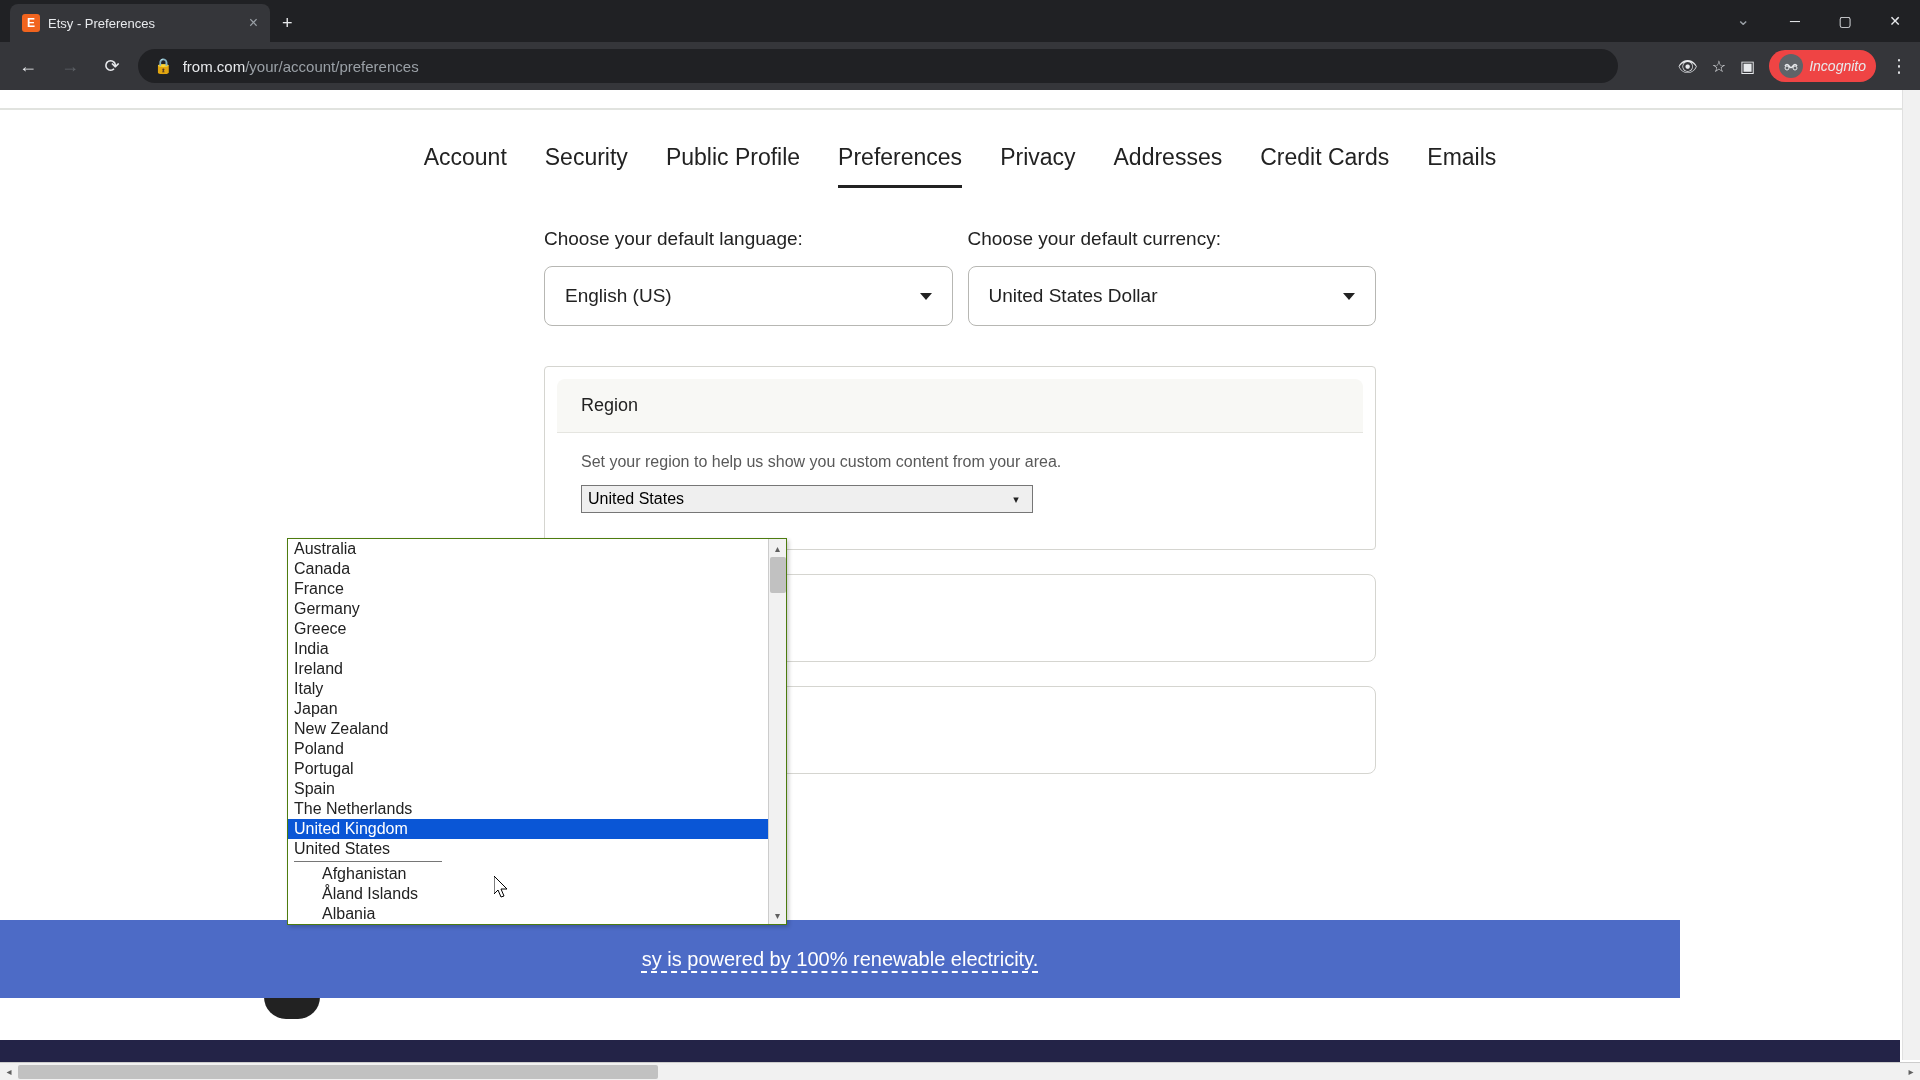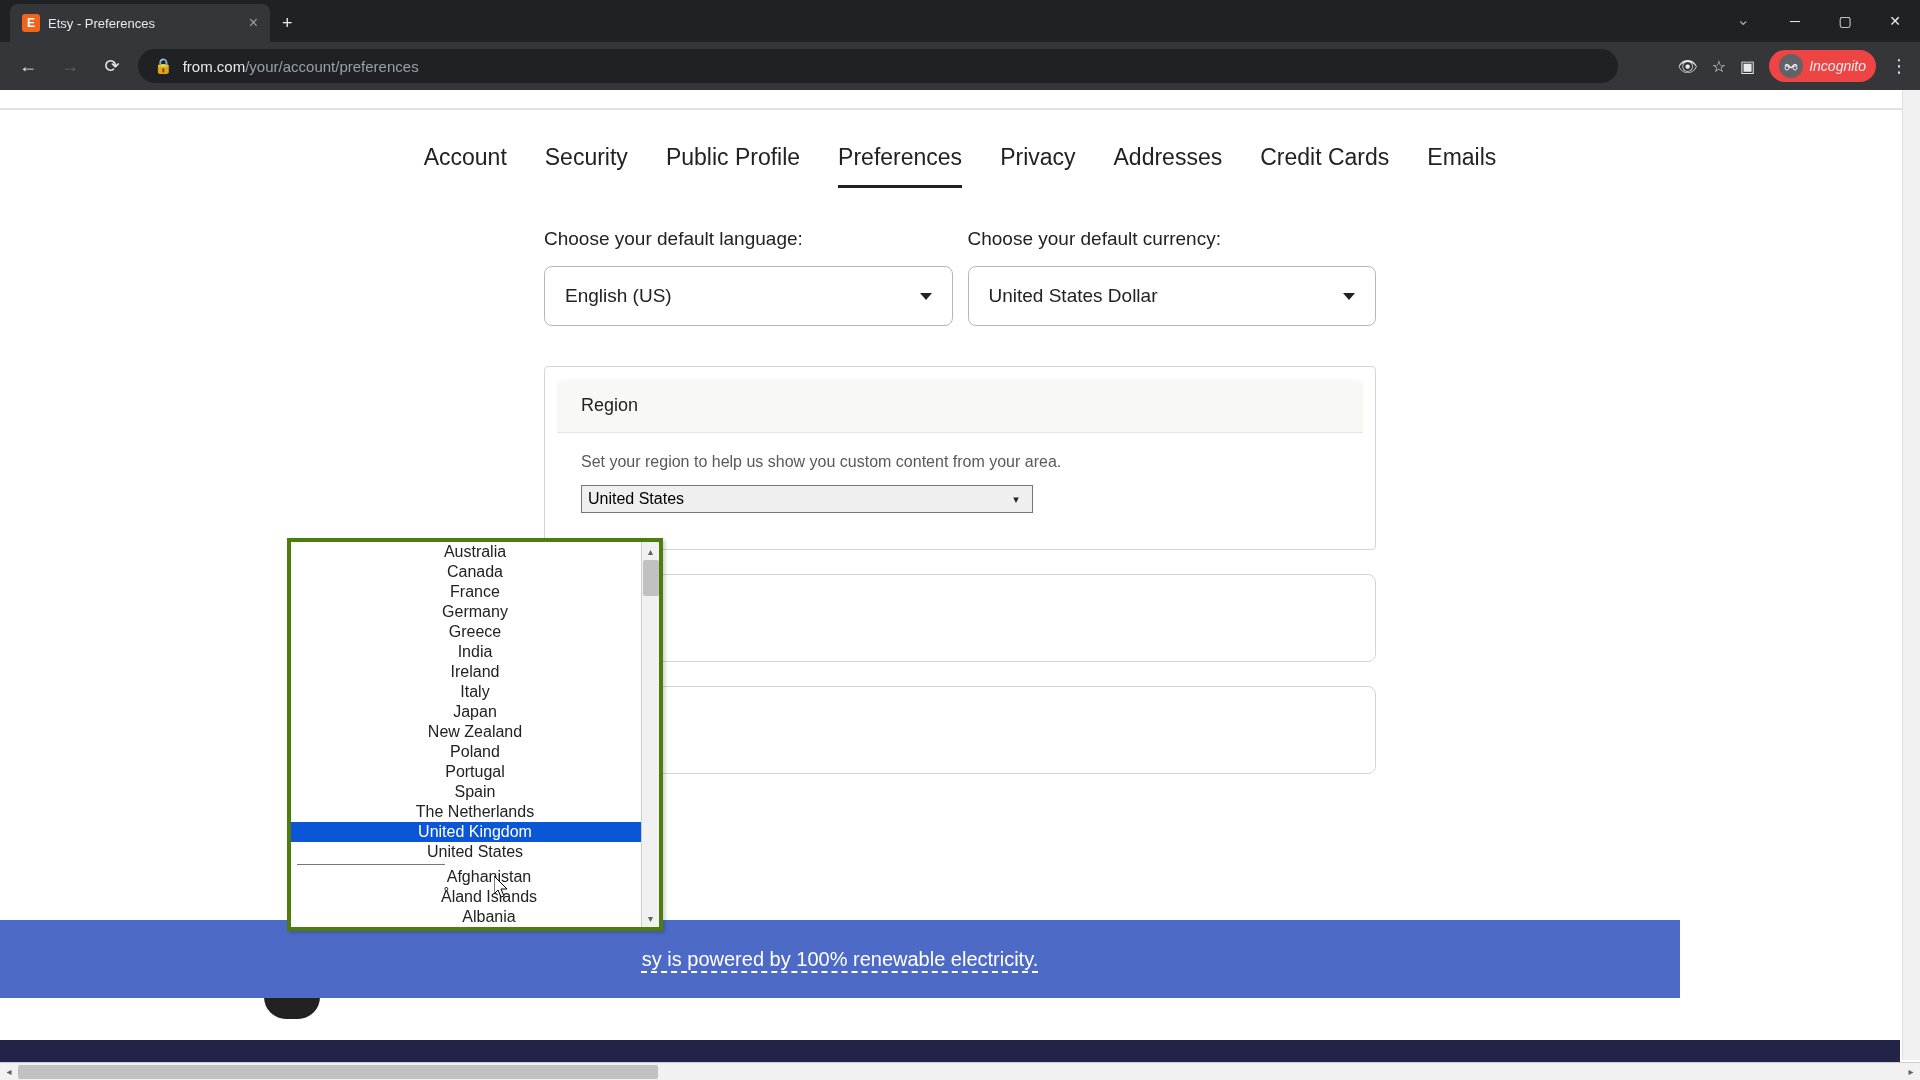--- a/index.html
+++ b/index.html
@@ -47,21 +47,21 @@
 .caret-down { width: 0; height: 0; border-left: 6px solid transparent; border-right: 6px solid transparent; border-top: 7px solid #222; }
 
 .region-box { border: 1.5px solid #d5d5d0; border-radius: 4px; padding: 12px; overflow: visible; position: relative; }
 .region-header { background: #f8f8f5; padding: 16px 24px; font-size: 18px; font-weight: 400; color: #222; border-bottom: 1px solid #e5e5e0; border-radius: 8px 8px 0 0; }
 .region-body { padding: 20px 24px 24px; }
 .region-desc { font-size: 16px; color: #595959; margin-bottom: 14px; }
 .region-select { width: 452px; height: 28px; border: 1.5px solid #767676; background: #efefef; font-size: 16px; padding: 2px 6px; position: relative; display: flex; align-items: center; justify-content: space-between; cursor: pointer; }
 .region-select-caret { width: 20px; height: 20px; display: flex; align-items: center; justify-content: center; font-size: 11px; color: #222; }
 
 
-.dropdown-list { position: absolute; left: 287px; top: 538px; width: 376px; background: #fff; border: 4px solid #4d7c0f; box-shadow: 2px 2px 4px rgba(0,0,0,0.2); z-index: 100; text-align: center; }
+.dropdown-list { position: absolute; left: 287px; top: 538px; width: 500px; background: #fff; border: 1px solid #4d7c0f; box-shadow: 2px 2px 4px rgba(0,0,0,0.2); z-index: 100; }
 .dropdown-scroll { position: relative; }
 .dropdown-item { padding: 1px 6px; font-size: 16px; color: #222; cursor: pointer; }
 .dropdown-item.highlighted { background: #0a56d6; color: #fff; }
 .dropdown-item.indented { padding-left: 34px; }
 .dropdown-separator { border-top: 1px solid #767676; margin: 2px 28px 2px 6px; width: 148px; }
 .dropdown-scrollbar { position: absolute; right: 0; top: 0; width: 18px; height: 100%; background: #f1f1f1; border-left: 1px solid #ccc; }
 .scroll-arrow { height: 18px; display: flex; align-items: center; justify-content: center; font-size: 10px; color: #606060; background: #f1f1f1; }
 .scroll-thumb { position: absolute; top: 18px; width: 16px; left: 1px; height: 36px; background: #c1c1c1; border-radius: 2px; }
 
 

